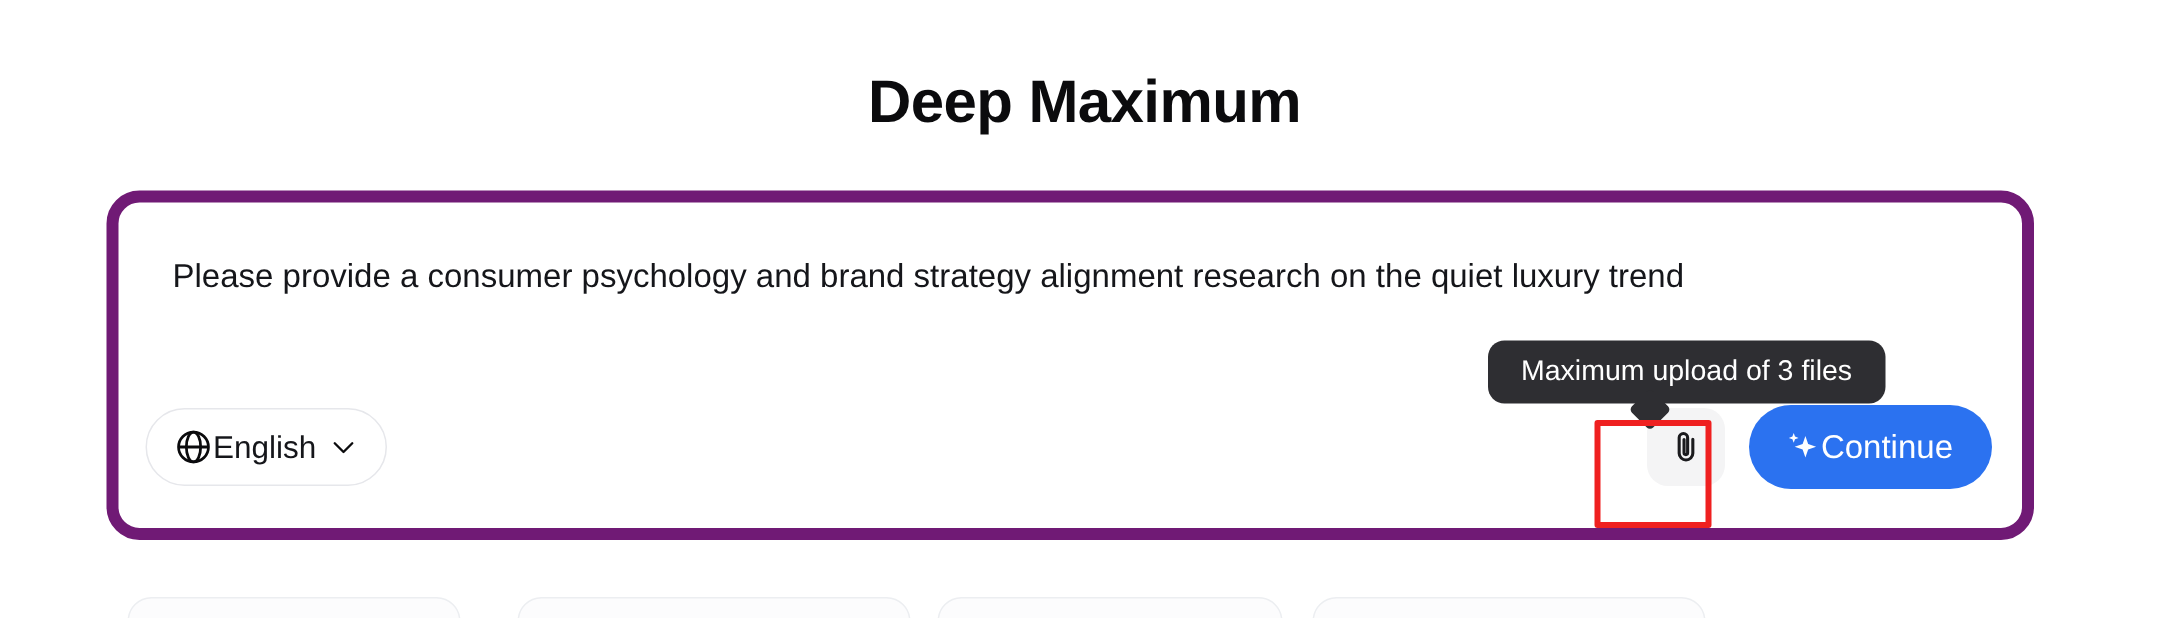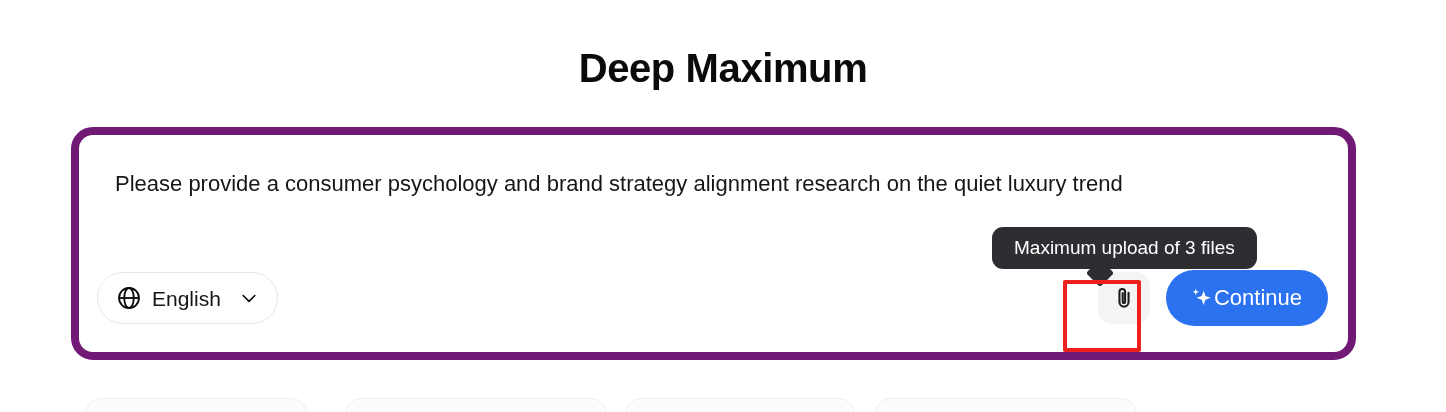--- a/index.html
+++ b/index.html
@@ -74,21 +74,20 @@
 
   
   .lang-select {
     position: absolute;
     left: 18px;
     top: 16px;
     height: 52px;
     box-sizing: border-box;
     display: flex;
     align-items: center;
-    gap: 10px;
     padding: 0 18px 0 18px;
     background: #ffffff;
     border: 1px solid #e6e7eb;
     border-radius: 26px;
     cursor: pointer;
   }
   .lang-label {
     font-size: 21px;
     color: #15161a;
     line-height: 1;

